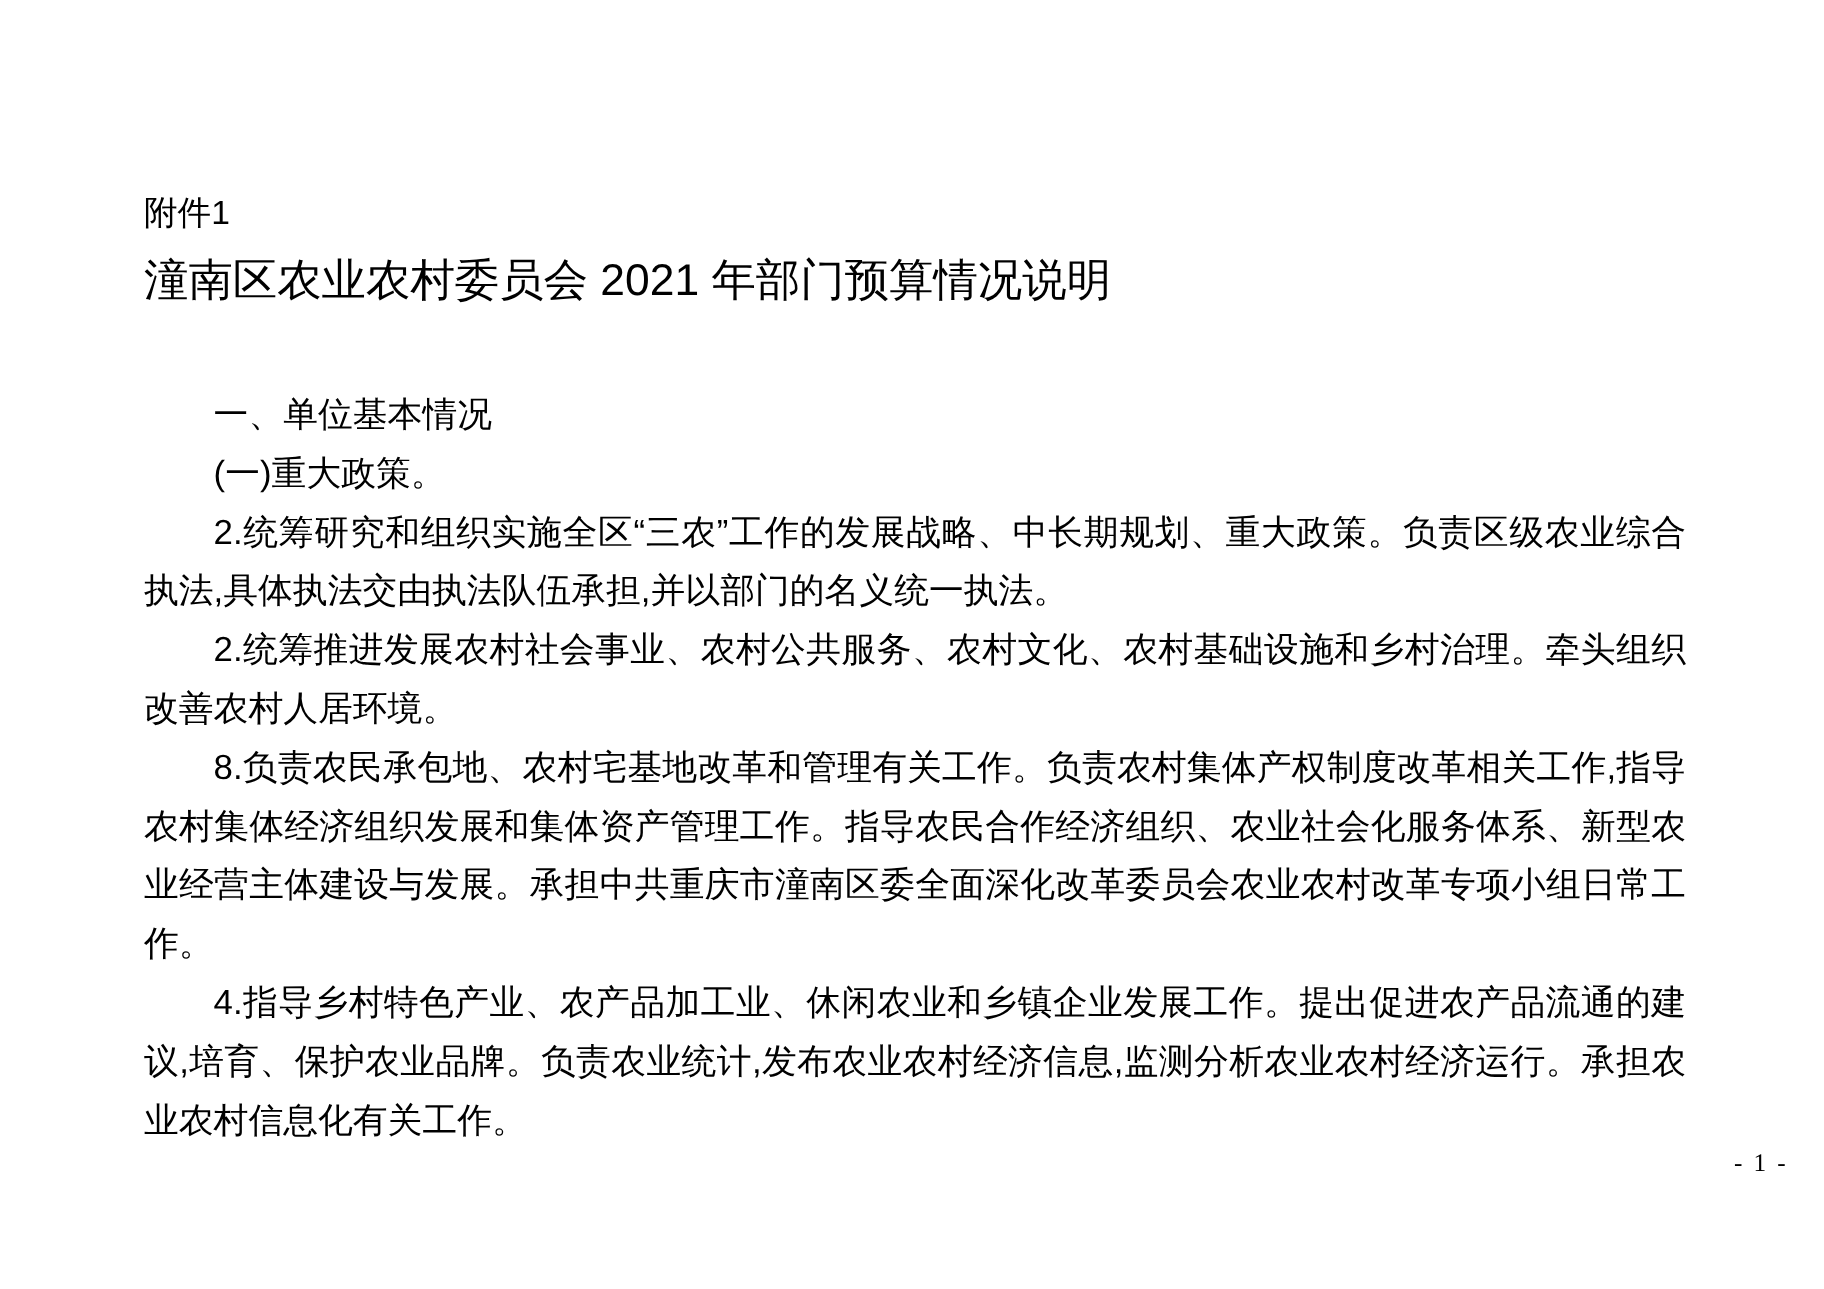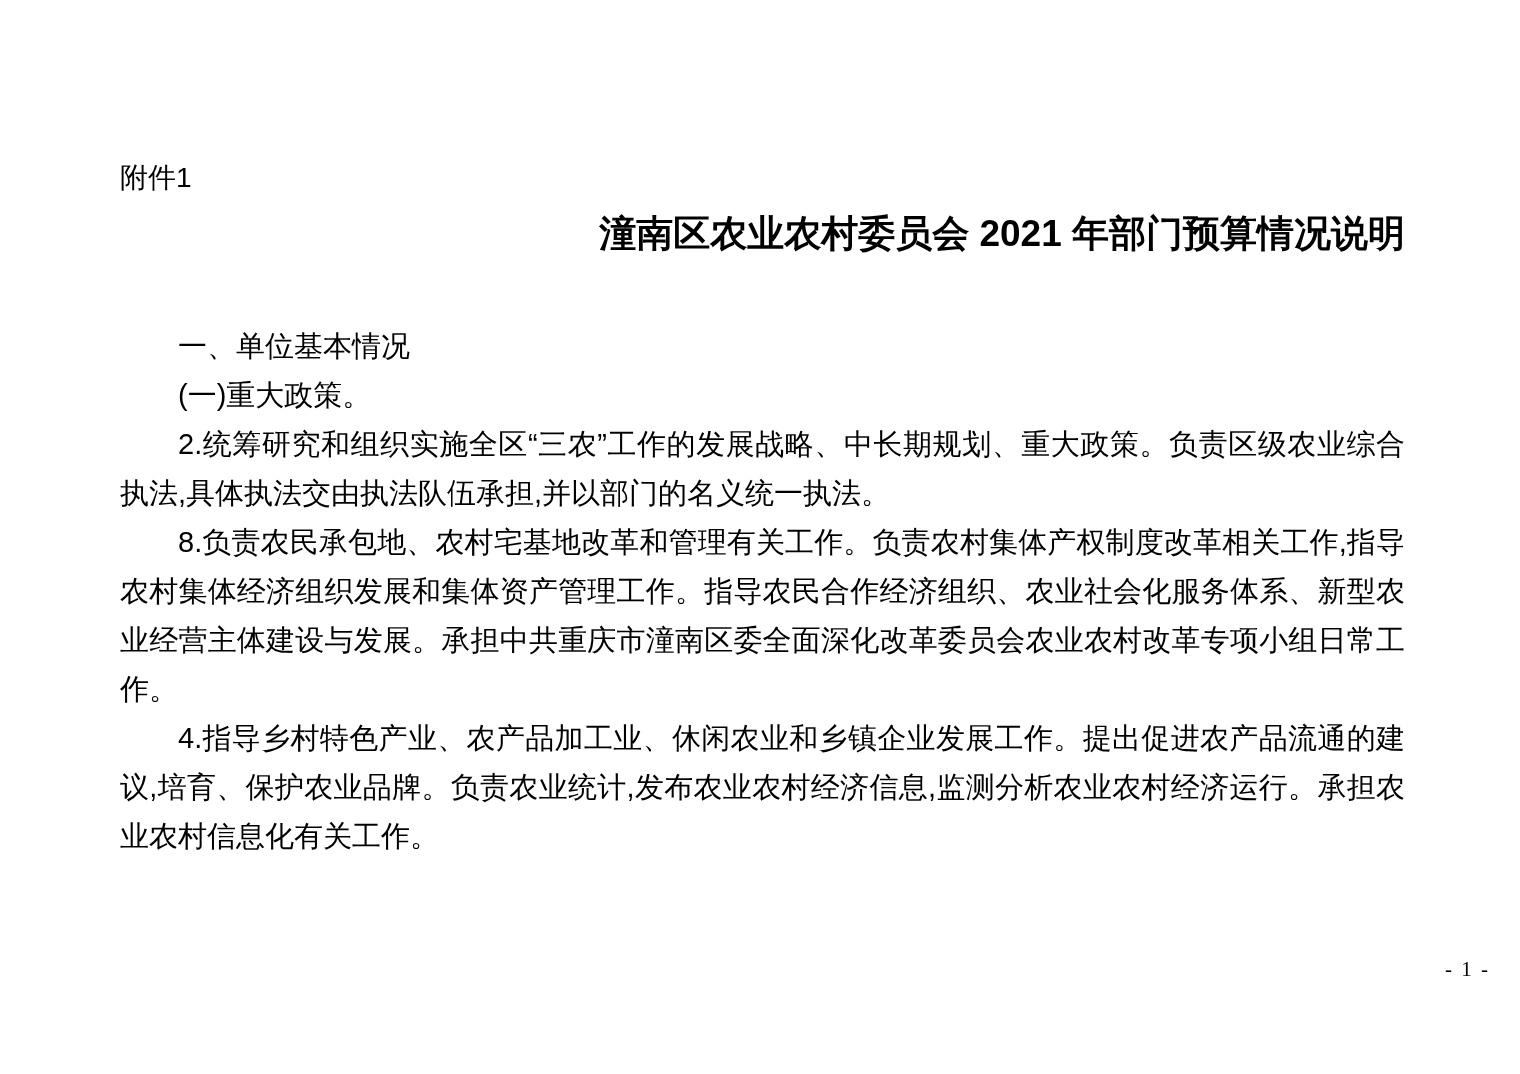--- a/index.html
+++ b/index.html
@@ -24,22 +24,22 @@
     margin-top: 24px;
   }
   .attachment {
     font-size: 28px;
     line-height: 44px;
     margin: 0;
     font-weight: 500;
   }
   .title {
     font-size: 37px;
-    font-weight: bold;
-    text-align: right;
+    font-weight: normal;
+    text-align: left;
     line-height: 52px;
     margin: 8px 0 62px 0;
   }
   .heading {
     font-size: 29px;
     font-weight: normal;
     text-indent: 2em;
     line-height: 49px;
     margin: 0;
   }
@@ -70,17 +70,18 @@
 </head>
 <body>
 
 <div class="page">
   <div class="content">
     <p class="attachment">附件1</p>
     <h1 class="title">潼南区农业农村委员会 2021 年部门预算情况说明</h1>
     <p class="heading">一、单位基本情况</p>
     <p class="subheading">(一)重大政策。</p>
     <p class="para">2.统筹研究和组织实施全区“三农”工作的发展战略、中长期规划、重大政策。负责区级农业综合执法,具体执法交由执法队伍承担,并以部门的名义统一执法。</p>
+    <p class="para">2.统筹推进发展农村社会事业、农村公共服务、农村文化、农村基础设施和乡村治理。牵头组织改善农村人居环境。</p>
     <p class="para">8.负责农民承包地、农村宅基地改革和管理有关工作。负责农村集体产权制度改革相关工作,指导农村集体经济组织发展和集体资产管理工作。指导农民合作经济组织、农业社会化服务体系、新型农业经营主体建设与发展。承担中共重庆市潼南区委全面深化改革委员会农业农村改革专项小组日常工作。</p>
     <p class="para">4.指导乡村特色产业、农产品加工业、休闲农业和乡镇企业发展工作。提出促进农产品流通的建议,培育、保护农业品牌。负责农业统计,发布农业农村经济信息,监测分析农业农村经济运行。承担农业农村信息化有关工作。</p>
   </div>
   <div class="page-number">- 1 -</div>
 </div>
 
 </body></html>

